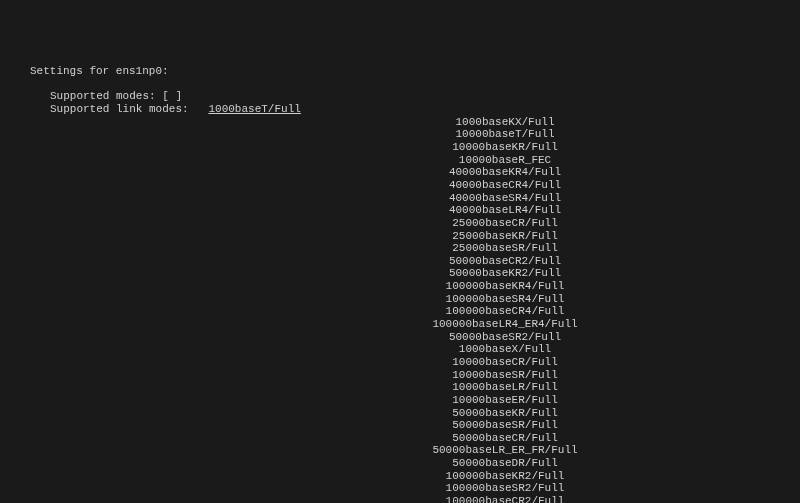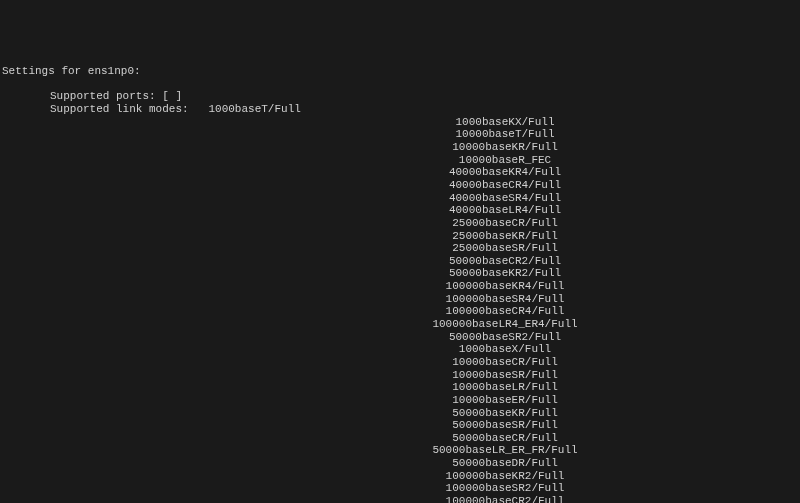--- a/index.html
+++ b/index.html
@@ -17,42 +17,44 @@
       white-space: pre;
       overflow: hidden;
       width: 800px;
       height: 503px;
     }
     .terminal {
       font-family: inherit;
     }
     .header-line {
       display: block;
+      margin-left: 28px;
     }
     .indent-1 {
       padding-left: 48px;
+      text-decoration: underline;
     }
     .mode-line {
       padding-left: 210px;
       display: block;
       text-align: center;
     }
     .ports-line {
       padding-left: 48px;
     }
     .modes-label {
       display: inline-block;
     }
   </style>
 </head>
 <body>
 
 
 
 <div class="terminal">
 <span class="header-line">Settings for ens1np0:</span>
-<span class="ports-line">Supported ports: [ ]</span>
+<span class="ports-line">Supported modes: [ ]</span>
 <span class="indent-1"><span class="modes-label">Supported link modes:   </span><span>1000baseT/Full</span></span>
 <div id="modes-container"><span class="mode-line">1000baseKX/Full</span><span class="mode-line">10000baseT/Full</span><span class="mode-line">10000baseKR/Full</span><span class="mode-line">10000baseR_FEC</span><span class="mode-line">40000baseKR4/Full</span><span class="mode-line">40000baseCR4/Full</span><span class="mode-line">40000baseSR4/Full</span><span class="mode-line">40000baseLR4/Full</span><span class="mode-line">25000baseCR/Full</span><span class="mode-line">25000baseKR/Full</span><span class="mode-line">25000baseSR/Full</span><span class="mode-line">50000baseCR2/Full</span><span class="mode-line">50000baseKR2/Full</span><span class="mode-line">100000baseKR4/Full</span><span class="mode-line">100000baseSR4/Full</span><span class="mode-line">100000baseCR4/Full</span><span class="mode-line">100000baseLR4_ER4/Full</span><span class="mode-line">50000baseSR2/Full</span><span class="mode-line">1000baseX/Full</span><span class="mode-line">10000baseCR/Full</span><span class="mode-line">10000baseSR/Full</span><span class="mode-line">10000baseLR/Full</span><span class="mode-line">10000baseER/Full</span><span class="mode-line">50000baseKR/Full</span><span class="mode-line">50000baseSR/Full</span><span class="mode-line">50000baseCR/Full</span><span class="mode-line">50000baseLR_ER_FR/Full</span><span class="mode-line">50000baseDR/Full</span><span class="mode-line">100000baseKR2/Full</span><span class="mode-line">100000baseSR2/Full</span><span class="mode-line">100000baseCR2/Full</span></div>
 </div>
 
 
 
 
 </body></html>

